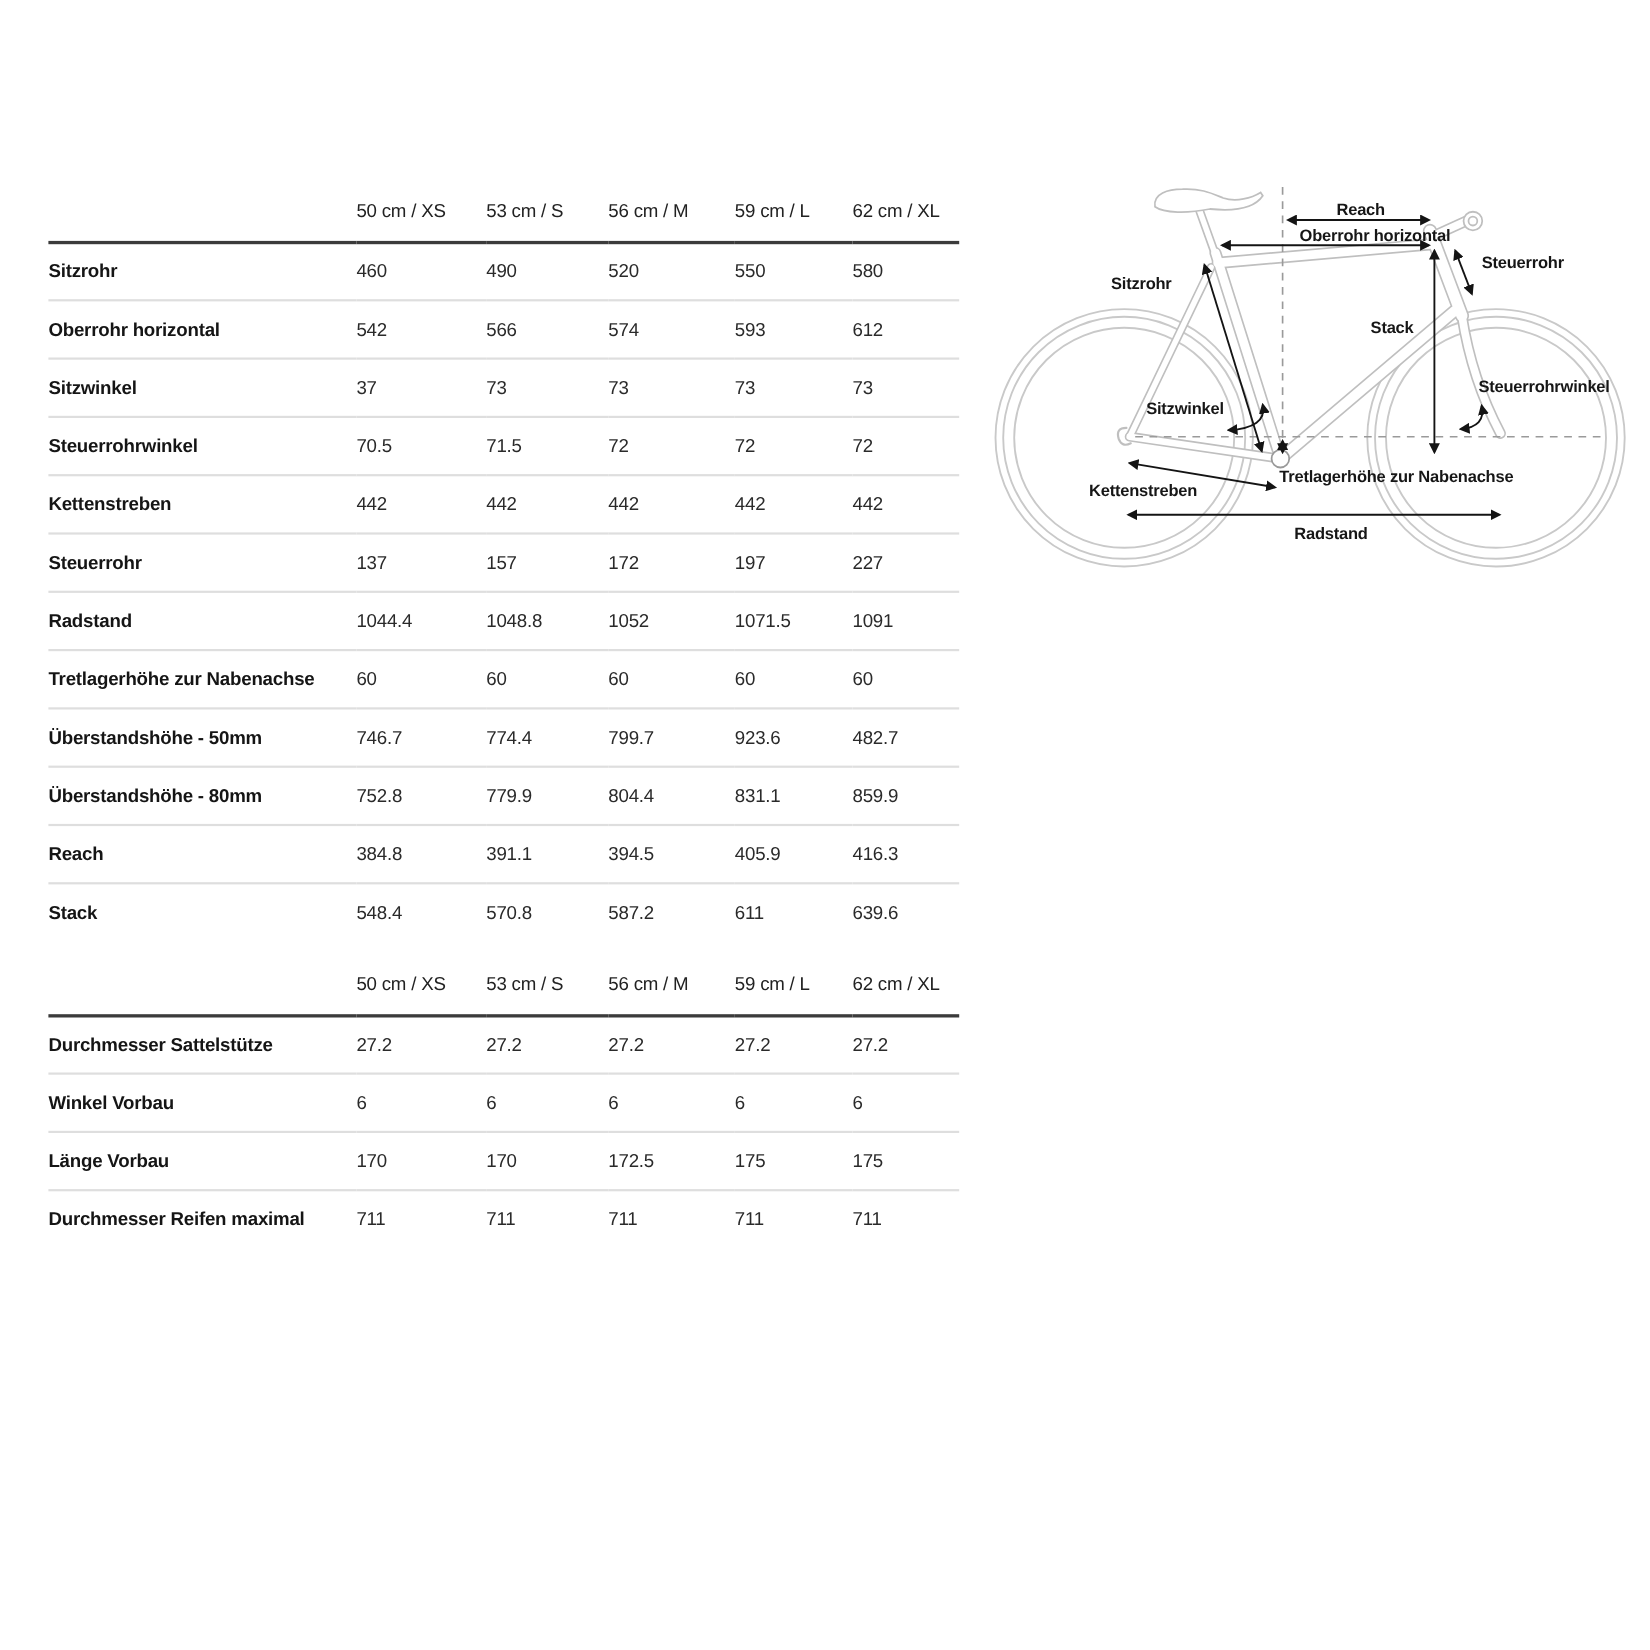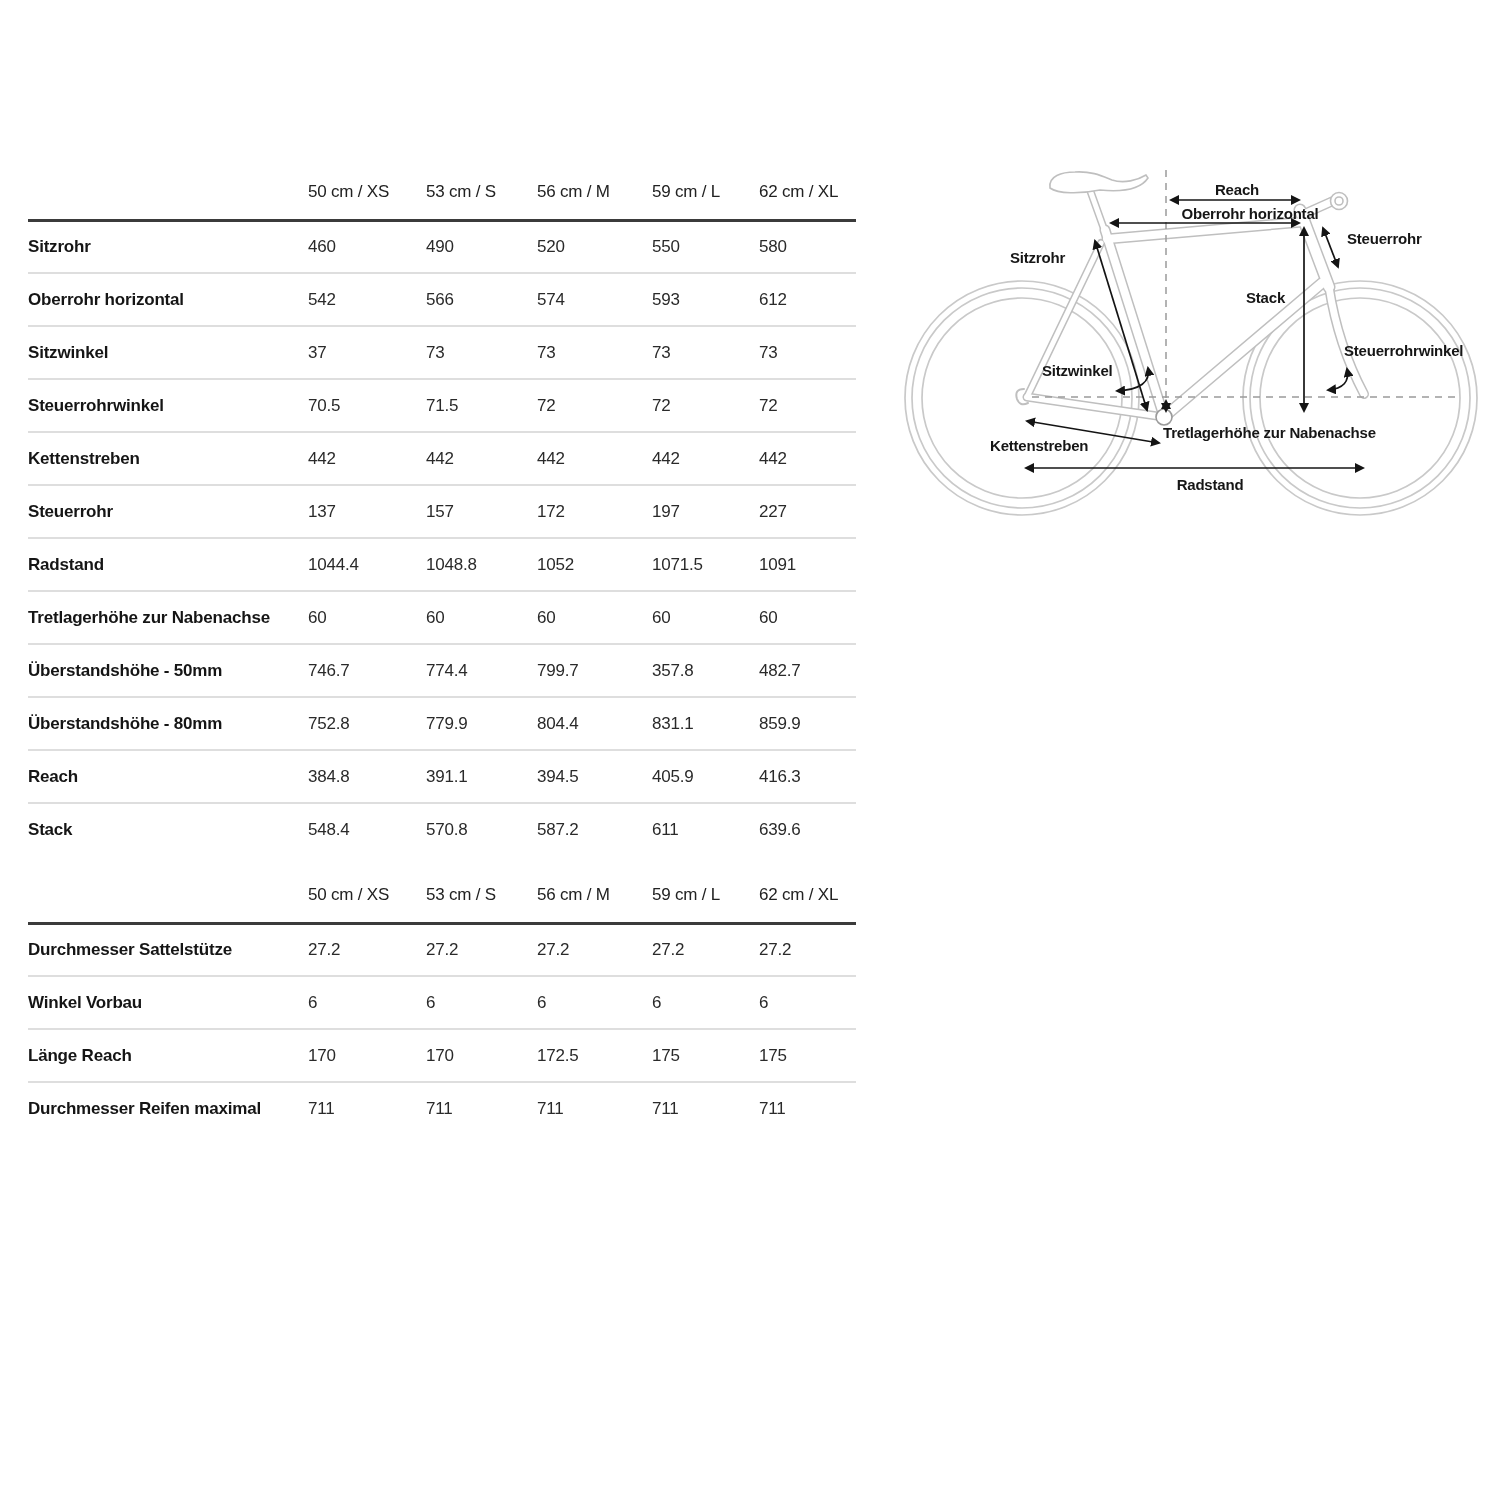--- a/index.html
+++ b/index.html
@@ -1,20 +1,20 @@
 <!DOCTYPE html>
 <html><head>
 <meta charset="utf-8">
 <style>
   html,body{margin:0;padding:0;background:#ffffff;}
   .canvas{position:relative;width:1500px;height:1500px;overflow:hidden;
           font-family:"Liberation Sans",sans-serif;color:#1d1d1d;}
 
   
-  table.spec{position:absolute;left:28px;width:828px;border-collapse:collapse;
+  table.spec{position:absolute;left:44px;width:828px;border-collapse:collapse;
              table-layout:fixed;letter-spacing:-0.2px;}
   #geo-table{top:166px;}
   #comp-table{top:869px;}
   .spec col.c-label{width:280px;}
   .spec col.c1{width:118px;}
   .spec col.c2{width:111px;}
   .spec col.c3{width:115px;}
   .spec col.c4{width:107px;}
   .spec col.c5{width:97px;}
   .spec thead tr{height:54px;}
@@ -129,21 +129,21 @@
           <td>60</td>
           <td>60</td>
           <td>60</td>
         </tr>
 
         <tr>
           <th>Überstandshöhe - 50mm</th>
           <td>746.7</td>
           <td>774.4</td>
           <td>799.7</td>
-          <td>357.8</td>
+          <td>923.6</td>
           <td>482.7</td>
         </tr>
 
         <tr>
           <th>Überstandshöhe - 80mm</th>
           <td>752.8</td>
           <td>779.9</td>
           <td>804.4</td>
           <td>831.1</td>
           <td>859.9</td>
@@ -204,21 +204,21 @@
         <tr>
           <th>Winkel Vorbau</th>
           <td>6</td>
           <td>6</td>
           <td>6</td>
           <td>6</td>
           <td>6</td>
         </tr>
 
         <tr>
-          <th>Länge Reach</th>
+          <th>Länge Vorbau</th>
           <td>170</td>
           <td>170</td>
           <td>172.5</td>
           <td>175</td>
           <td>175</td>
         </tr>
 
         <tr>
           <th>Durchmesser Reifen maximal</th>
           <td>711</td>

